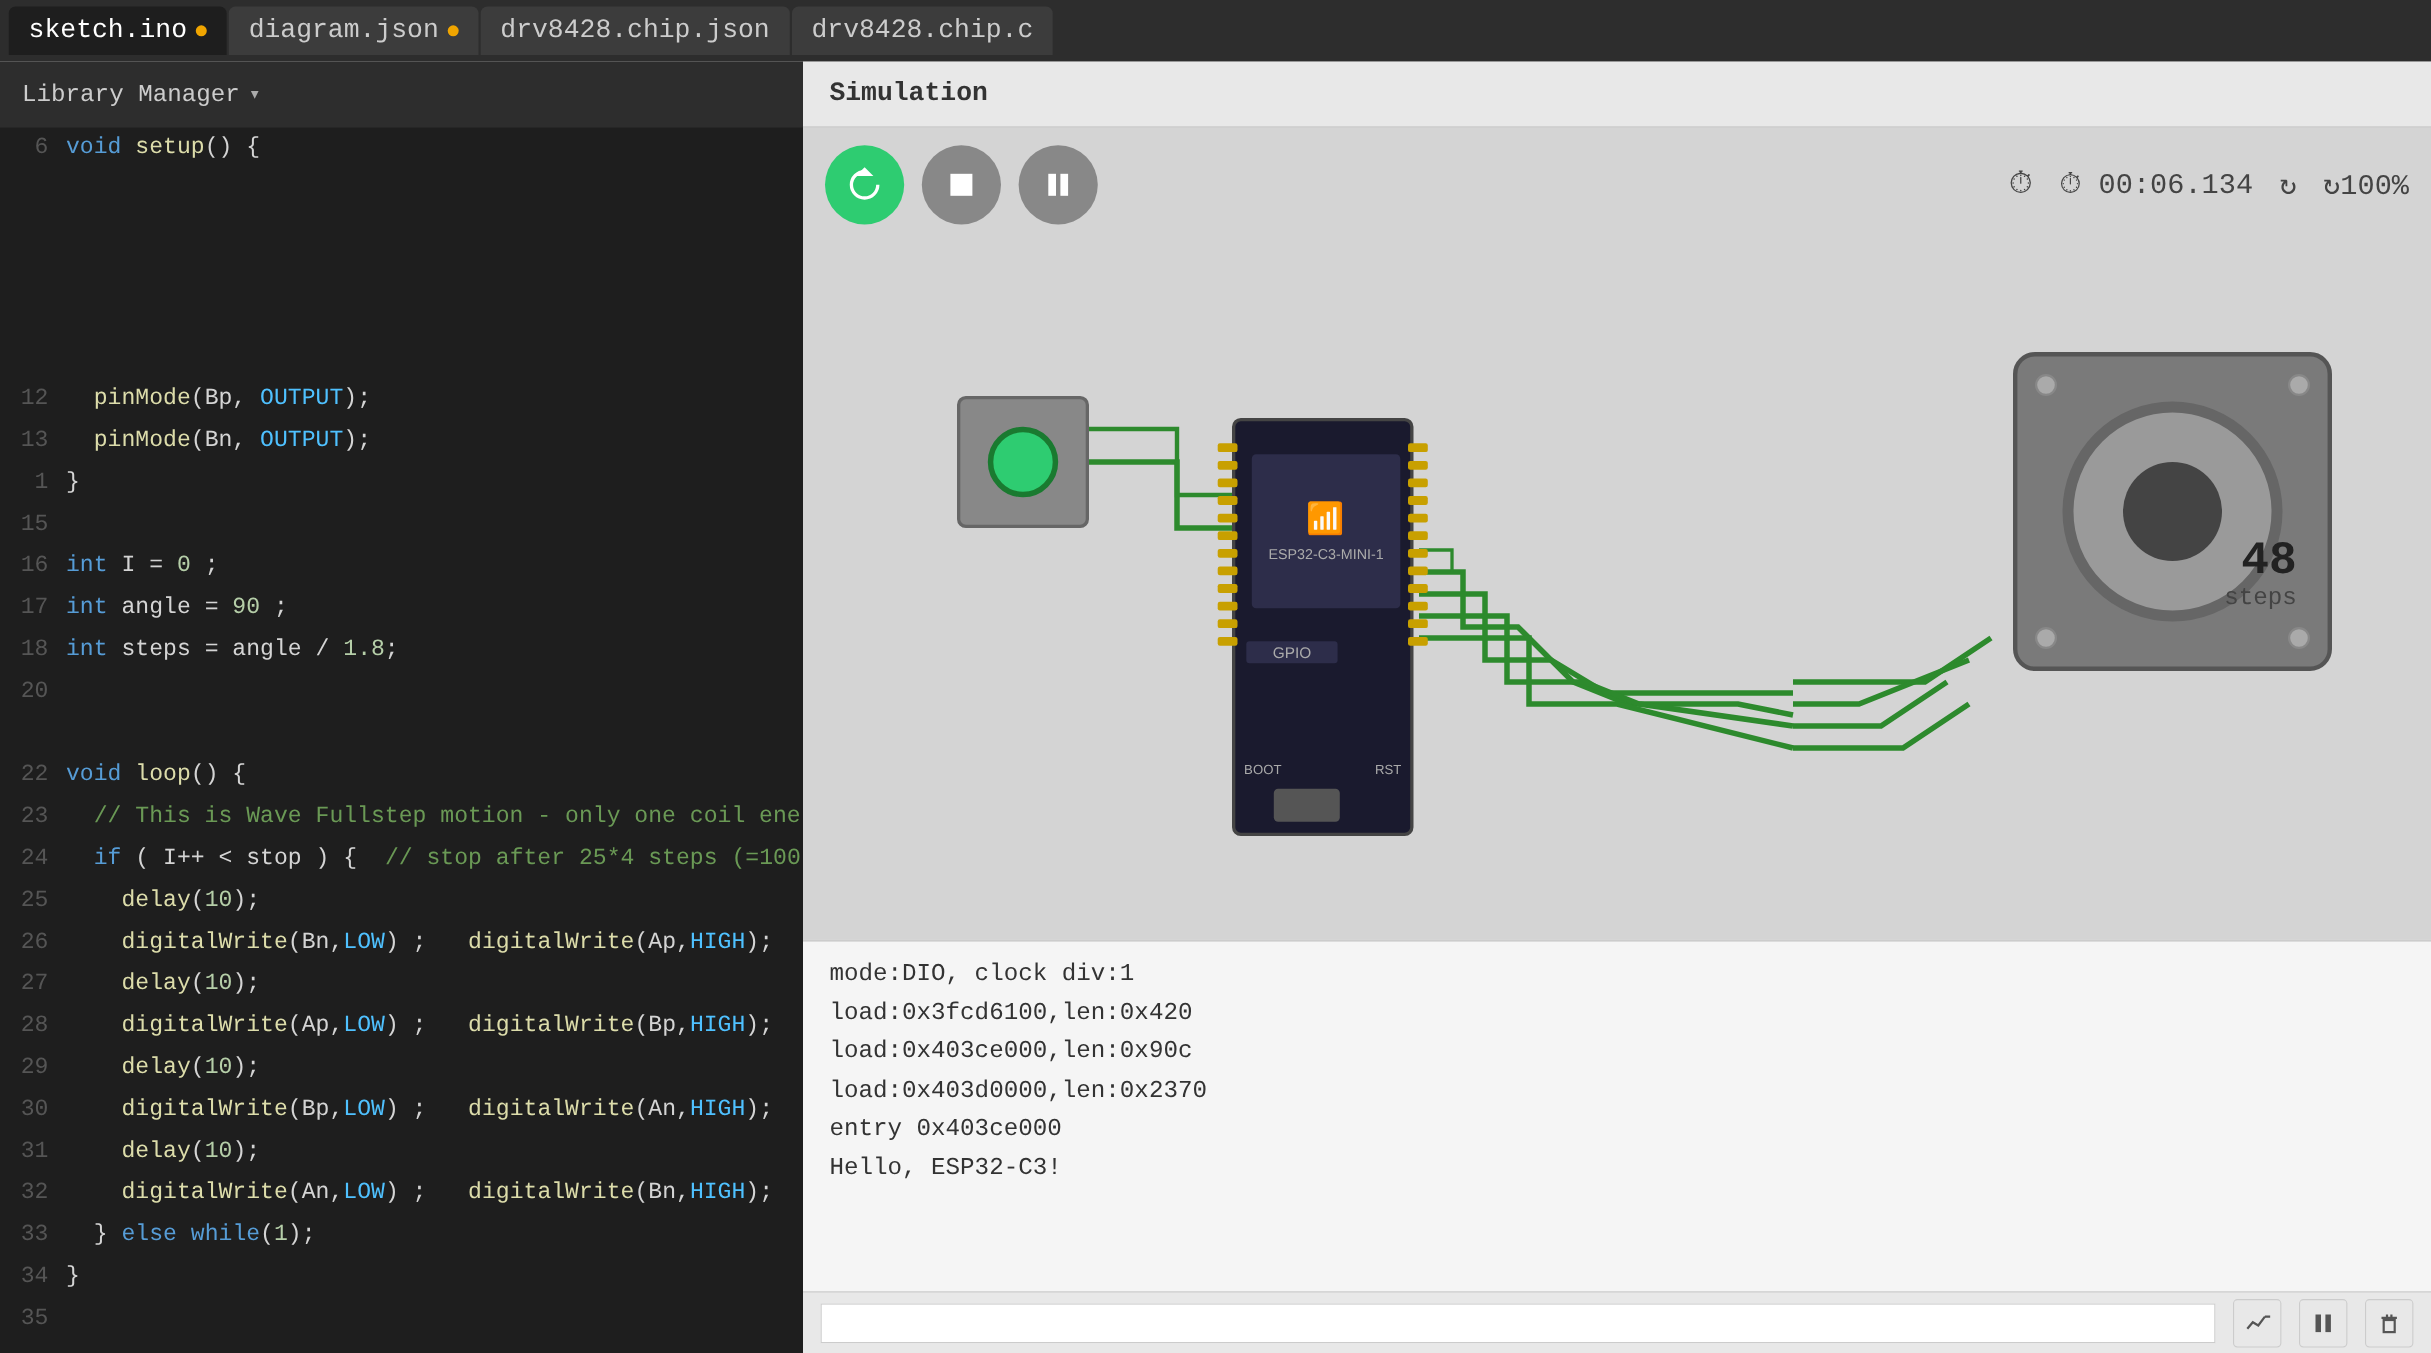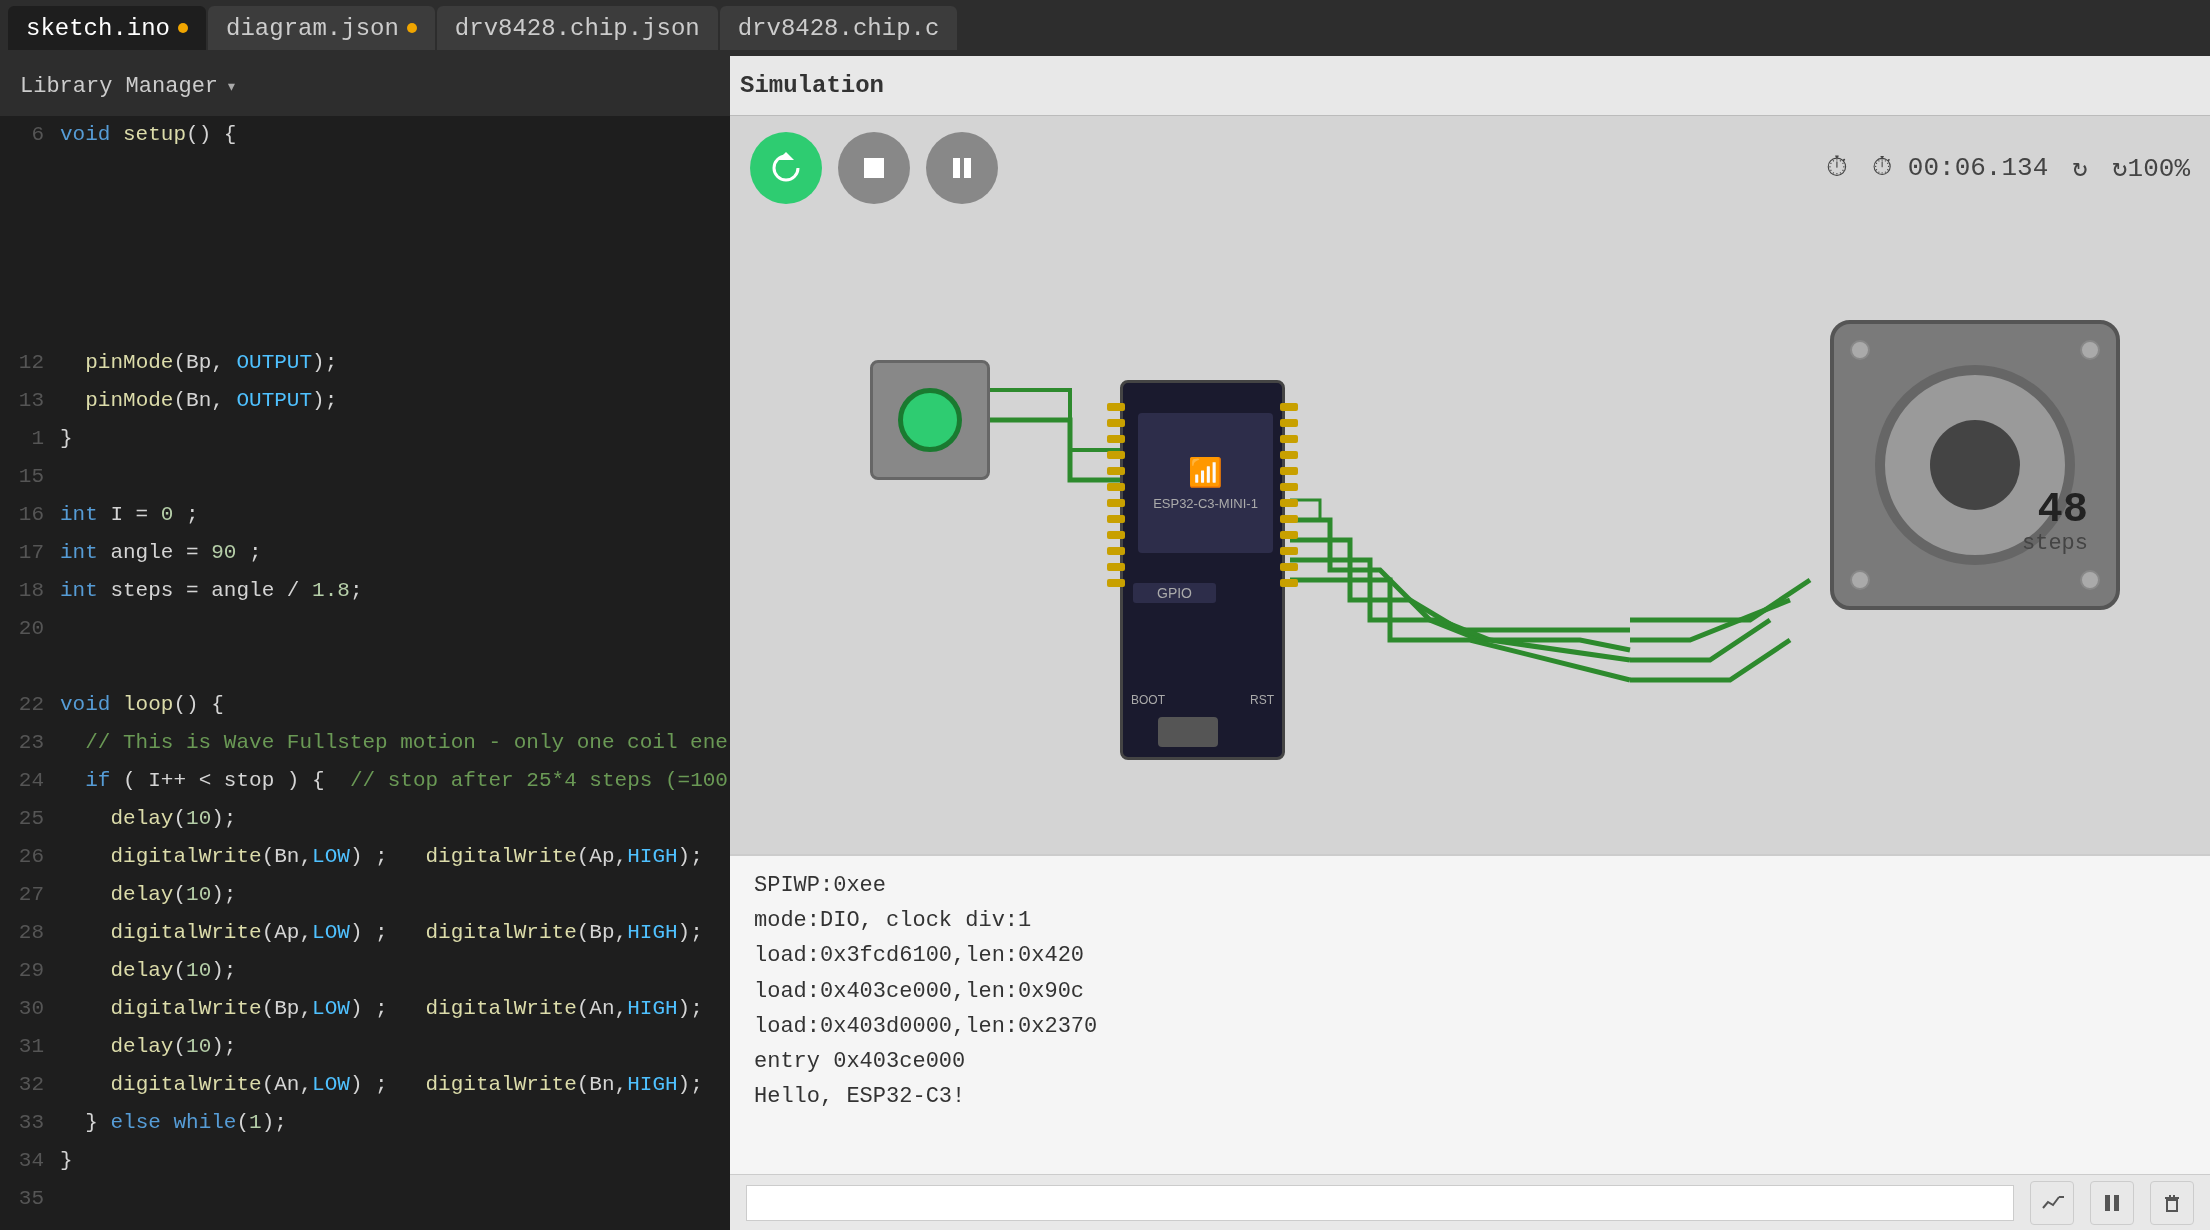--- a/index.html
+++ b/index.html
@@ -132,21 +132,21 @@
       display: flex;
       flex-direction: column;
     }
 
     
     .sim-header {
       display: flex;
       align-items: center;
       background: #e8e8e8;
       height: 60px;
-      padding: 0 10px;
+      padding: 0 24px;
       border-bottom: 1px solid #bbb;
       flex-shrink: 0;
     }
     .sim-title {
       font-size: 24px;
       font-weight: bold;
       color: #333;
       margin-right: auto;
     }
 
@@ -530,21 +530,20 @@
           <div style="position:absolute; bottom:50px; right:28px; text-align:right;">
             <div style="font-size:42px; font-weight:bold; color:#222; line-height:1;">48</div>
             <div style="font-size:22px; color:#444;margin-left:47px;">steps</div>
           </div>
         </div>
 
       </div>
     </div>
 
     <div class="serial-monitor">
-      <div class="serial-line">SPIWP:0xee</div>
       <div class="serial-line">mode:DIO, clock div:1</div>
       <div class="serial-line">load:0x3fcd6100,len:0x420</div>
       <div class="serial-line">load:0x403ce000,len:0x90c</div>
       <div class="serial-line">load:0x403d0000,len:0x2370</div>
       <div class="serial-line">entry 0x403ce000</div>
       <div class="serial-line">Hello, ESP32-C3!</div>
     </div>
 
     <div class="serial-bottom">
       <input class="serial-input" type="text" placeholder="" style="">

